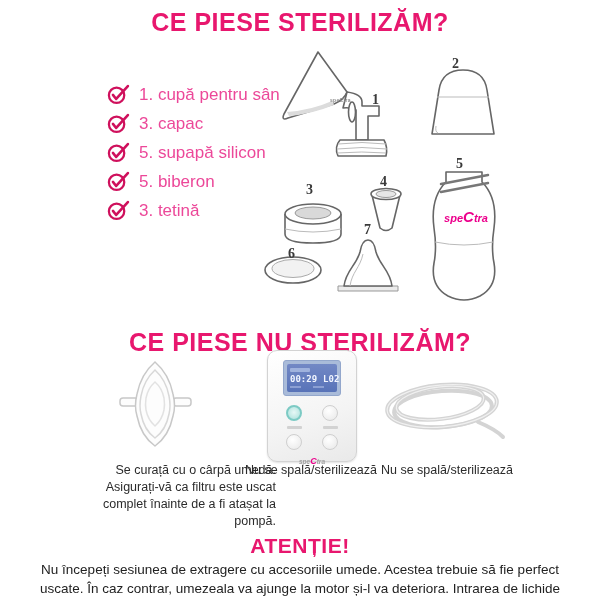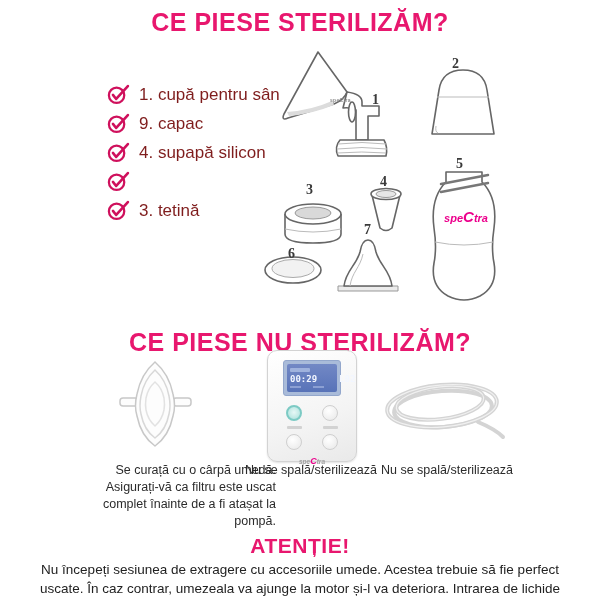--- a/index.html
+++ b/index.html
@@ -7,21 +7,21 @@
         font-family:"Liberation Sans",sans-serif;color:#2a2a2a;}
 
   .big-title{position:absolute;left:0;width:600px;text-align:center;
              font-weight:bold;font-size:25px;letter-spacing:.5px;color:#e8176e;}
   #title-sterilize{top:8px;}
   #title-no-sterilize{top:328px;}
 
   
   .checklist{position:absolute;left:106px;top:84px;}
   .chk-item{display:flex;align-items:center;gap:7px;height:21px;margin-bottom:8px;
-            font-size:17px;color:#7f1d1d;}
+            font-size:17px;color:#ec4899;}
   .chk-item svg{flex:0 0 auto;}
 
   
   .part{position:absolute;}
   .part-num{position:absolute;font-family:"Liberation Serif",serif;font-weight:bold;
             font-size:14px;color:#3a3a3a;}
   .bottle-logo{position:absolute;left:438px;top:210px;width:56px;text-align:center;
                font-weight:bold;font-style:italic;color:#ec008c;font-size:11px;line-height:14px;}
   .bottle-logo .c{font-size:15px;}
   .shield-mini-logo{position:absolute;left:330px;top:97px;font-size:5px;color:#8a8a8a;
@@ -29,21 +29,21 @@
 
   
   .pump{position:absolute;left:267px;top:350px;width:88px;height:110px;border-radius:10px;
         border:1px solid #d3d3d3;background:linear-gradient(160deg,#ffffff 0%,#f4f4f4 60%,#e9e9e9 100%);
         box-shadow:0 1px 2px rgba(0,0,0,.12);}
   .lcd{width:58px;height:36px;margin:9px auto 0;background:#a9bbd9;border-radius:3px;
        padding:3px;box-sizing:border-box;border:1px solid #93a7cc;}
   .lcd-screen{background:linear-gradient(180deg,#7288c5,#5873b8);height:100%;border-radius:2px;
               display:flex;flex-direction:column;justify-content:center;gap:2px;padding:1px 3px;box-sizing:border-box;}
   .lcd-topbar{width:20px;height:4px;background:#9fb2dd;border-radius:1px;}
-  .lcd-row{display:flex;gap:22px;align-items:baseline;color:#f2f6ff;
+  .lcd-row{display:flex;gap:6px;align-items:baseline;color:#f2f6ff;
            font-family:"DejaVu Sans Mono",monospace;font-size:9px;font-weight:bold;line-height:10px;}
   .lcd-sub{display:flex;gap:12px;}
   .lcd-sub i{display:block;width:11px;height:2px;background:#8ca0d3;}
   .btns{display:grid;grid-template-columns:16px 16px;column-gap:20px;row-gap:4px;
         justify-content:center;margin-top:9px;}
   .pbtn{width:16px;height:16px;border-radius:50%;background:radial-gradient(circle at 40% 35%,#ffffff,#e7e7e7);
         border:1px solid #cfcfcf;box-sizing:border-box;}
   .pbtn.power{background:radial-gradient(circle at 50% 45%,#e7f8f6,#a8dfda);border:2px solid #7ccac4;}
   .blabel{width:15px;height:3px;background:#d2d2d2;border-radius:1px;margin:1px auto;}
   .pump-logo{margin-top:7px;text-align:center;font-size:6.5px;line-height:8px;color:#a0a0a0;
@@ -77,34 +77,35 @@
           <circle cx="13" cy="14" r="9.5" fill="none" stroke="#cf105c" stroke-width="2.8"></circle>
           <path d="M8.5 13.5 L12.5 18.5 L27 2.5" fill="none" stroke="#cf105c" stroke-width="3.2" stroke-linecap="round" stroke-linejoin="round"></path>
         </svg>
       <span>1. cupă pentru sân</span>
     </div>
     <div class="chk-item">
       <svg viewBox="0 0 32 26" width="26" height="21">
           <circle cx="13" cy="14" r="9.5" fill="none" stroke="#cf105c" stroke-width="2.8"></circle>
           <path d="M8.5 13.5 L12.5 18.5 L27 2.5" fill="none" stroke="#cf105c" stroke-width="3.2" stroke-linecap="round" stroke-linejoin="round"></path>
         </svg>
-      <span>9. capac</span>
-    </div>
-    <div class="chk-item">
-      <svg viewBox="0 0 32 26" width="26" height="21">
-          <circle cx="13" cy="14" r="9.5" fill="none" stroke="#cf105c" stroke-width="2.8"></circle>
-          <path d="M8.5 13.5 L12.5 18.5 L27 2.5" fill="none" stroke="#cf105c" stroke-width="3.2" stroke-linecap="round" stroke-linejoin="round"></path>
-        </svg>
-      <span>4. supapă silicon</span>
-    </div>
-    <div class="chk-item">
-      <svg viewBox="0 0 32 26" width="26" height="21">
-          <circle cx="13" cy="14" r="9.5" fill="none" stroke="#cf105c" stroke-width="2.8"></circle>
-          <path d="M8.5 13.5 L12.5 18.5 L27 2.5" fill="none" stroke="#cf105c" stroke-width="3.2" stroke-linecap="round" stroke-linejoin="round"></path>
-        </svg>
+      <span>3. capac</span>
+    </div>
+    <div class="chk-item">
+      <svg viewBox="0 0 32 26" width="26" height="21">
+          <circle cx="13" cy="14" r="9.5" fill="none" stroke="#cf105c" stroke-width="2.8"></circle>
+          <path d="M8.5 13.5 L12.5 18.5 L27 2.5" fill="none" stroke="#cf105c" stroke-width="3.2" stroke-linecap="round" stroke-linejoin="round"></path>
+        </svg>
+      <span>5. supapă silicon</span>
+    </div>
+    <div class="chk-item">
+      <svg viewBox="0 0 32 26" width="26" height="21">
+          <circle cx="13" cy="14" r="9.5" fill="none" stroke="#cf105c" stroke-width="2.8"></circle>
+          <path d="M8.5 13.5 L12.5 18.5 L27 2.5" fill="none" stroke="#cf105c" stroke-width="3.2" stroke-linecap="round" stroke-linejoin="round"></path>
+        </svg>
+      <span>5. biberon</span>
     </div>
     <div class="chk-item">
       <svg viewBox="0 0 32 26" width="26" height="21">
           <circle cx="13" cy="14" r="9.5" fill="none" stroke="#cf105c" stroke-width="2.8"></circle>
           <path d="M8.5 13.5 L12.5 18.5 L27 2.5" fill="none" stroke="#cf105c" stroke-width="3.2" stroke-linecap="round" stroke-linejoin="round"></path>
         </svg>
       <span>3. tetină</span>
     </div>
   </div>
 

